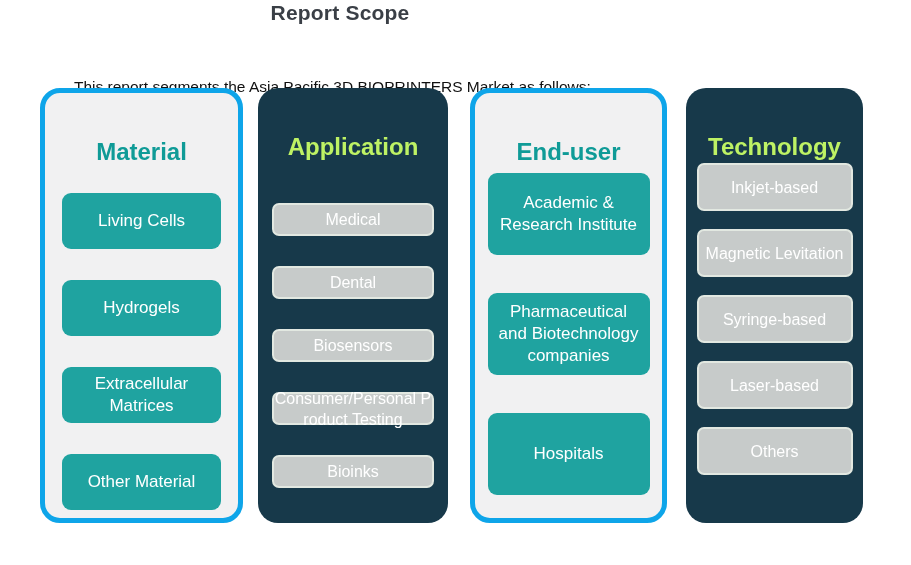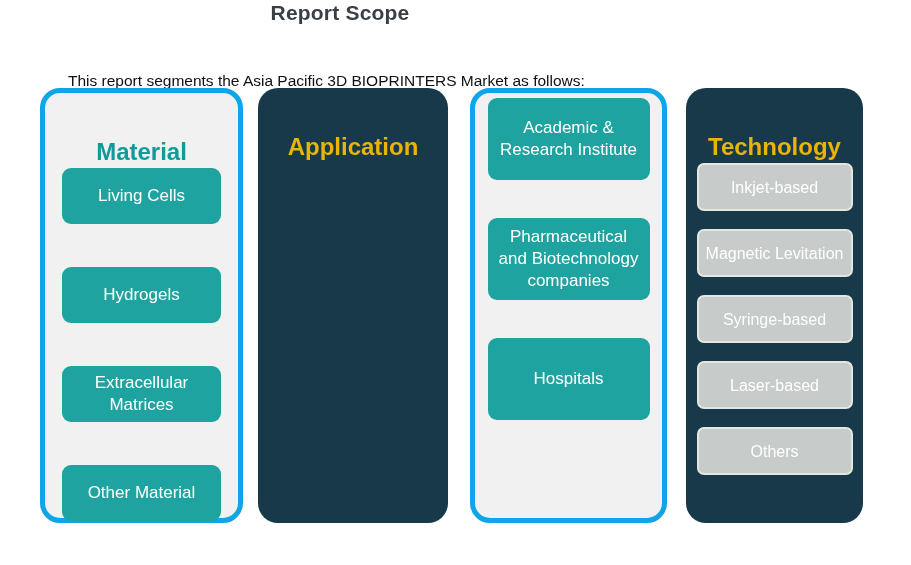--- a/index.html
+++ b/index.html
@@ -19,21 +19,21 @@
     text-align: center;
     font-size: 21px;
     font-weight: bold;
     color: #3A3F46;
     letter-spacing: 0.2px;
     padding-left: 28px;
   }
   .subtitle {
     position: absolute;
     top: 62px; left: 58px;
-    margin: 10px;
+    margin: 16px;
     font-size: 15.5px;
     color: #101010;
   }
   .columns {
     position: absolute;
     top: 88px; left: 40px;
     width: 840px; height: 435px;
     display: flex;
   }
   .column {
@@ -49,21 +49,21 @@
   .col-technology  { width: 177px; }
   .col-header {
     margin-top: 42px;
     height: 33px;
     line-height: 33px;
     text-align: center;
     font-size: 24px;
     font-weight: bold;
   }
   .teal-text  { color: #0F9B97; }
-  .white-text { color: #eab308; }
+  .white-text { color: #bef264; }
   .items {
     display: flex;
     flex-direction: column;
     align-items: center;
   }
   .item {
     box-sizing: border-box;
     display: flex;
     align-items: center;
     justify-content: center;
@@ -78,21 +78,21 @@
     line-height: 22px;
   }
   .gray-item {
     background: #C7CBCA;
     border: 2px solid #E2E8E1;
     border-radius: 7px;
     font-size: 16px;
     line-height: 21px;
     overflow: visible;
   }
-  .col-material .items     { gap: 43px; }
+  .col-material .items     { margin-top: 25px; gap: 31px; }
   .col-material .item      { width: 159px; min-height: 56px; }
   .col-application .items  { margin-top: 40px; gap: 30px; }
   .col-application .item   { width: 162px; height: 33px; }
   .col-application .item:nth-child(4) { word-break: break-all; }
   .col-enduser .items      { margin-top: 5px;  gap: 38px; }
   .col-enduser .item       { width: 162px; min-height: 82px; }
   .col-technology .items   { gap: 18px; }
   .col-technology .item    { width: 156px; min-height: 48px; }
 </style>
 </head>
@@ -109,23 +109,31 @@
       <div class="items">
           <div class="item teal-item">Living Cells</div>
           <div class="item teal-item">Hydrogels</div>
           <div class="item teal-item">Extracellular Matrices</div>
           <div class="item teal-item">Other Material</div>
         </div>
     </div>
 
     <div class="column dark col-application">
       <div class="col-header white-text">Application</div>
+      <div class="items">
+          <div class="item gray-item">Medical</div>
+          <div class="item gray-item">Dental</div>
+          <div class="item gray-item">Biosensors</div>
+          <div class="item gray-item">Consumer/Personal Product Testing</div>
+          <div class="item gray-item">Bioinks</div>
+        </div>
     </div>
 
     <div class="column light col-enduser">
+      <div class="col-header teal-text">End-user</div>
       <div class="items">
           <div class="item teal-item">Academic &amp; Research Institute</div>
           <div class="item teal-item">Pharmaceutical and Biotechnology companies</div>
           <div class="item teal-item">Hospitals</div>
         </div>
     </div>
 
     <div class="column dark col-technology">
       <div class="col-header white-text">Technology</div>
       <div class="items">

